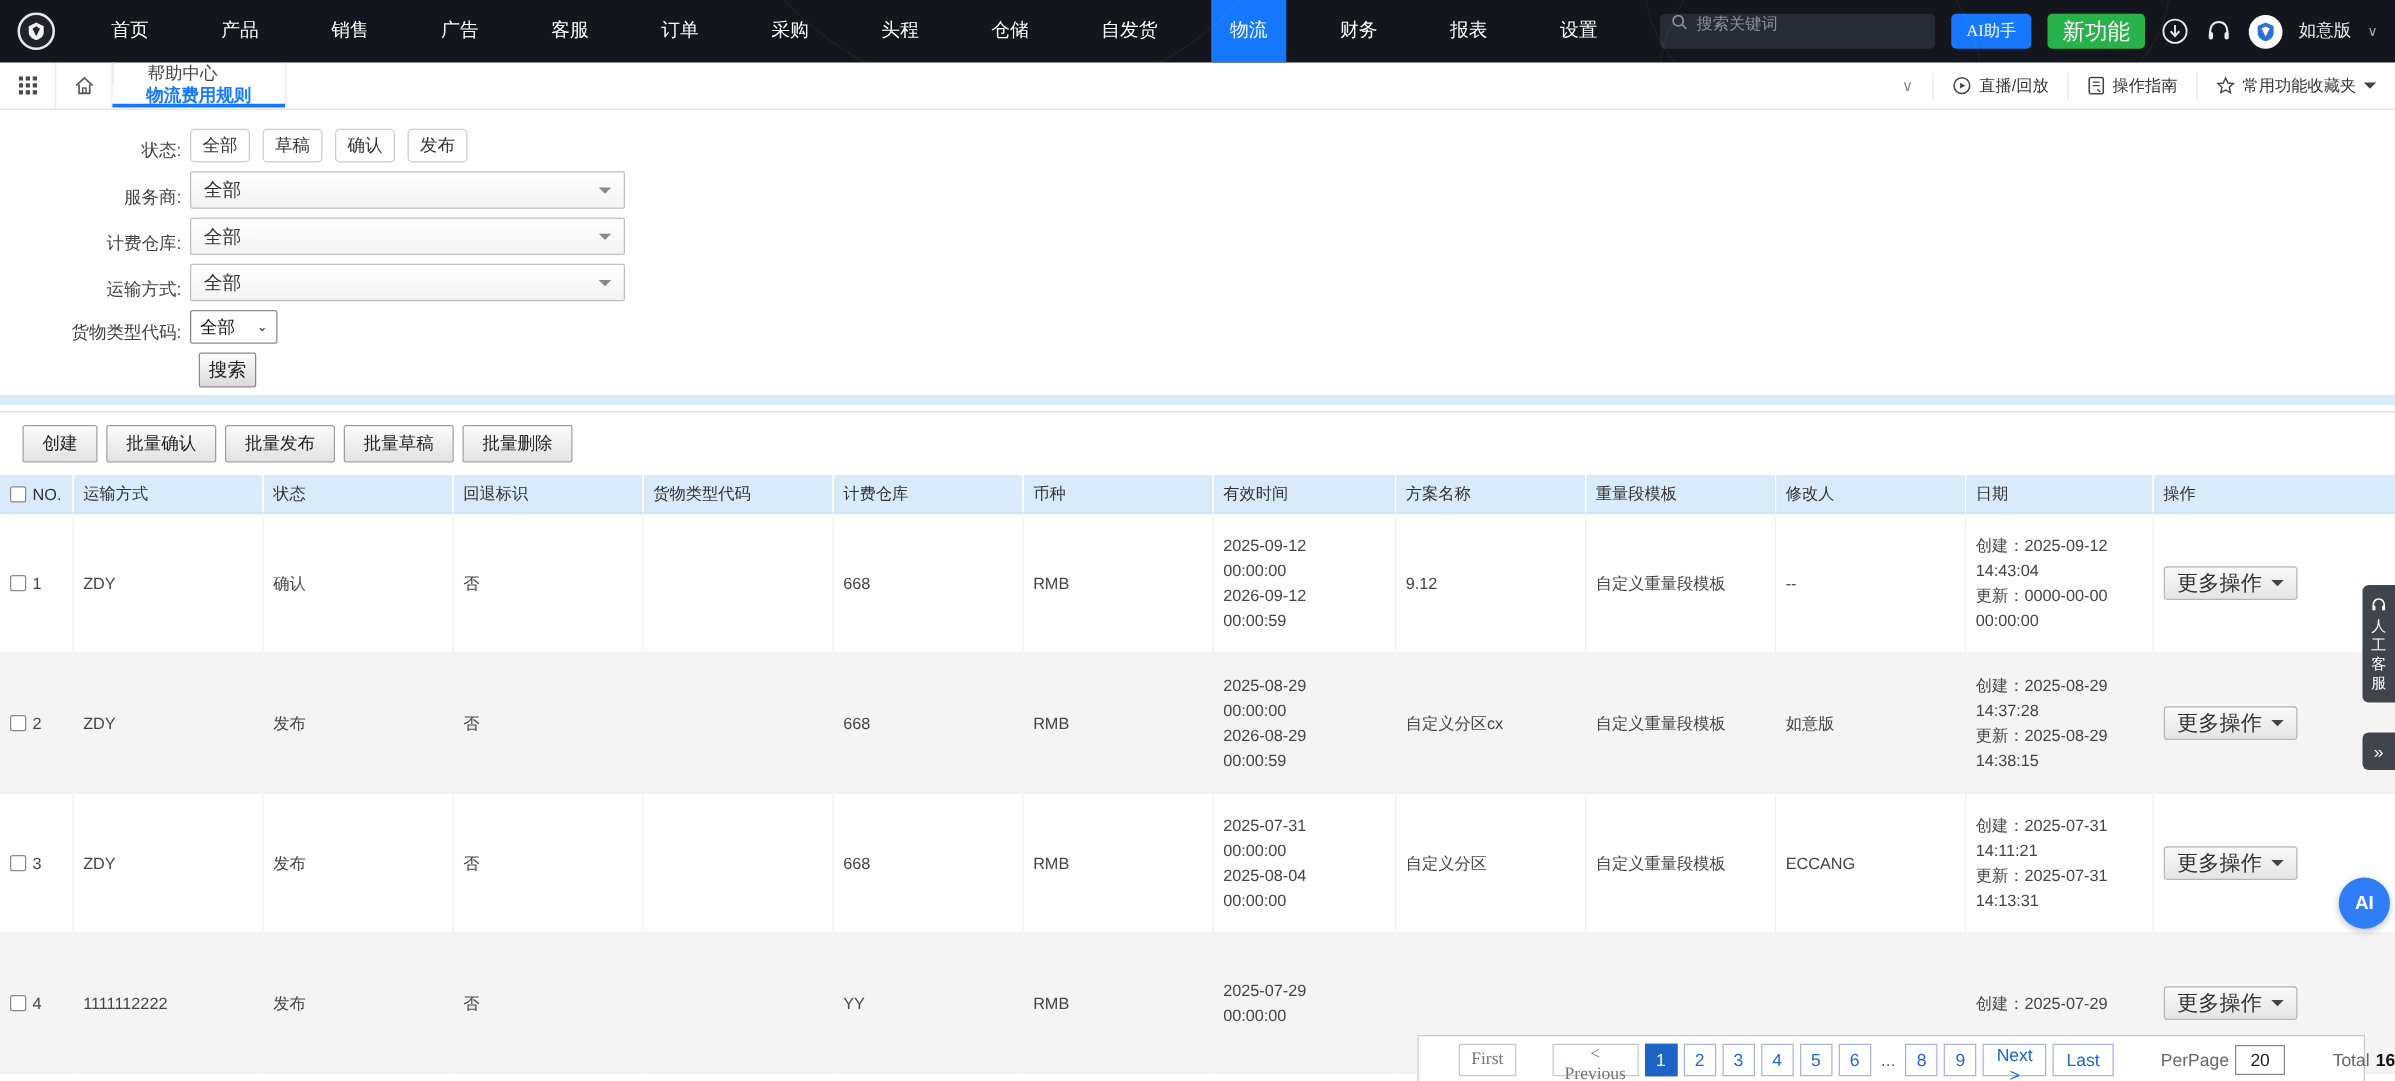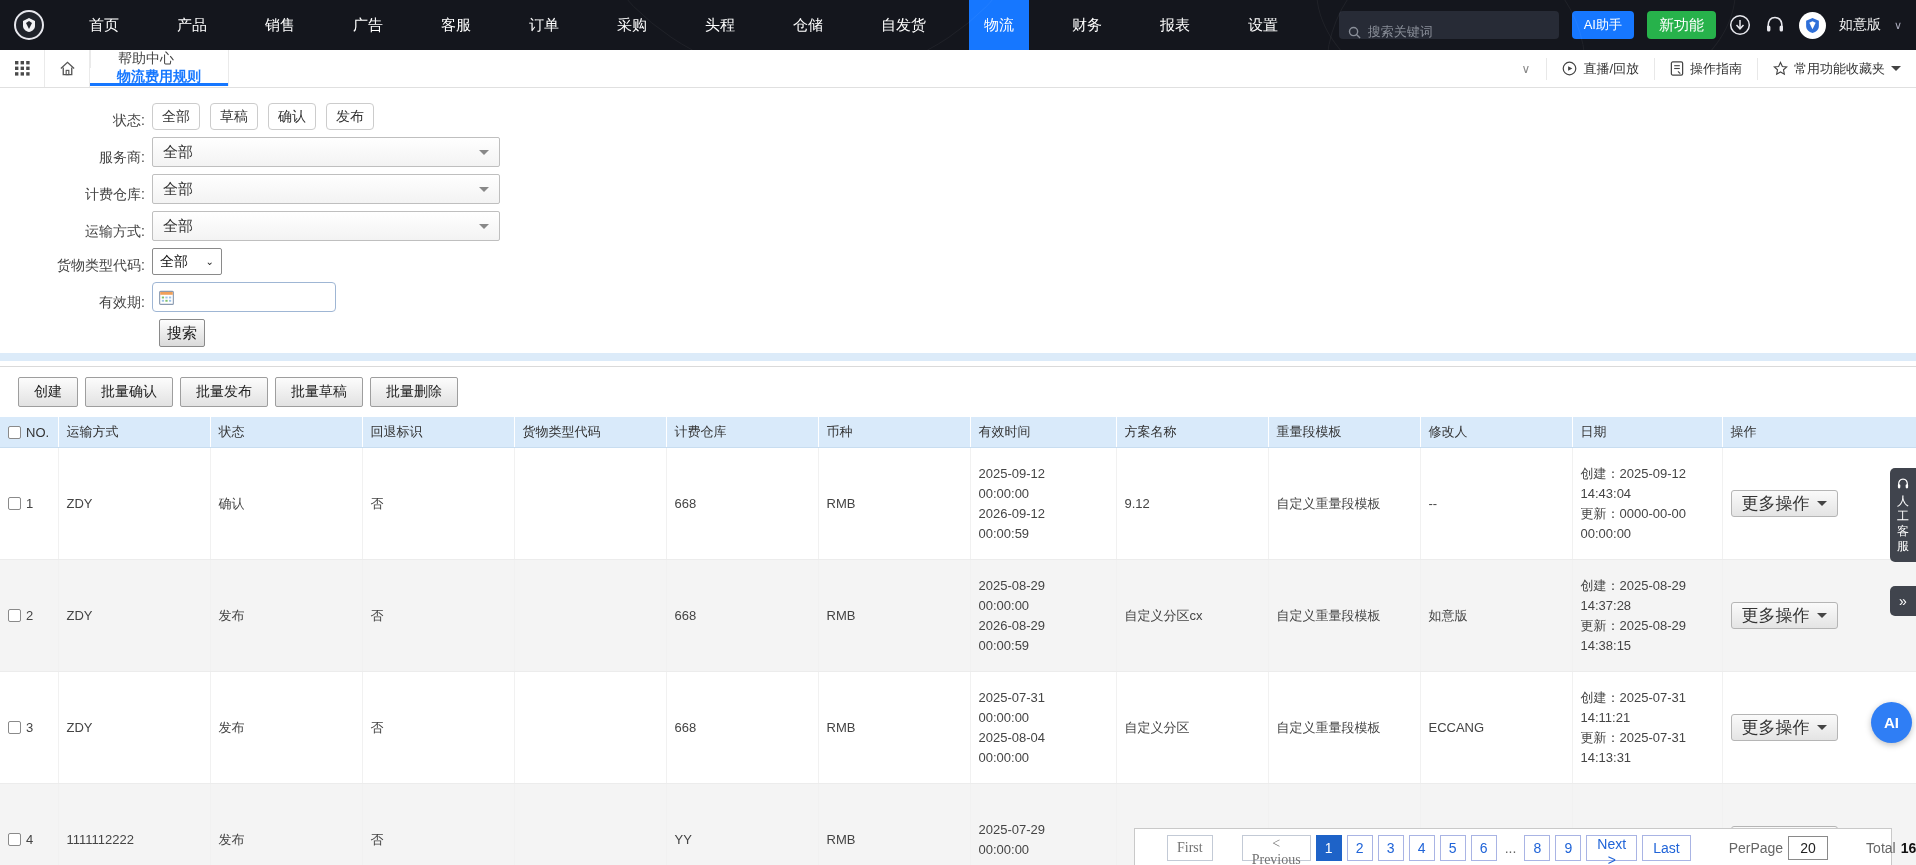--- a/index.html
+++ b/index.html
@@ -11,25 +11,25 @@
   .navbar { position:relative; height:50px; background:#14161d; display:flex; align-items:center; color:#fff; overflow:hidden; }
   .nav-deco { position:absolute; border:1px solid rgba(255,255,255,0.05); border-radius:50%; pointer-events:none; }
   .deco1 { width:420px; height:260px; right:180px; top:-140px; }
   .deco2 { width:260px; height:260px; right:330px; top:-60px; }
   .deco3 { width:500px; height:500px; left:560px; top:-420px; }
   .logo { width:30px; height:30px; border:2px solid #e8e8ee; border-radius:50%; margin:0 30px 0 14px; display:flex; align-items:center; justify-content:center; flex:0 0 auto; background:#20232b; }
   .nav-menu { display:flex; height:50px;gap:28px; }
   .nav-item { padding:0 15px; height:50px; line-height:50px; font-size:15px; color:#fff; cursor:pointer; white-space:nowrap; }
   .nav-item.active { background:#1677ff; }
   .nav-right { margin-left:auto; display:flex; align-items:center; gap:13px; padding-right:14px; }
-  .nav-search { width:220px; height:28px; background:#272b36; border-radius:4px; display:flex; align-items:flex-end; padding:0 9px; gap:7px; }
+  .nav-search { width:220px; height:28px; background:#272b36; border-radius:4px; display:flex; align-items:flex-start; padding:0 9px; gap:7px; }
   .nav-search input { background:transparent; border:none; outline:none; color:#c6ccd6; font-size:13px; width:170px; font-family:"Liberation Sans",sans-serif; }
   .nav-search input::placeholder { color:#8a8f99; }
-  .btn-ai { height:28px; padding:0 12px; background:#1677ff; color:#fff; border:none; border-radius:4px; font-size:13px; cursor:pointer; font-family:Liberation Sans, sans-serif; }
-  .btn-new { height:28px; padding:0 12px; background:#27b24b; color:#fff; border:none; border-radius:4px; font-size:15px; cursor:pointer; font-family:"Liberation Sans",sans-serif; }
+  .btn-ai { height:28px; padding:0 12px; background:#1677ff; color:#fff; border:none; border-radius:4px; font-size:13px; cursor:pointer; font-family:Liberation Serif, serif; }
+  .btn-new { height:28px; padding:0 12px; background:#27b24b; color:#fff; border:none; border-radius:4px; font-size:18px; cursor:pointer; font-family:"Liberation Sans",sans-serif; }
   .nav-icon { display:flex; align-items:center; justify-content:center; cursor:pointer; }
   .avatar { width:27px; height:27px; background:#fff; border-radius:50%; display:flex; align-items:center; justify-content:center; }
   .user-name { font-size:14px; color:#f0f0f0; }
   .nav-caret { color:#aab; font-size:11px; }
 
   
   .tabbar { height:38px; background:#fff; border-bottom:1px solid #e0e0e0; display:flex; align-items:stretch; }
   .icon-box { width:46px; display:flex; align-items:center; justify-content:center; border-right:1px solid #eaeaea; color:#555; cursor:pointer; }
   .icon-box.noborder { border-right:none; width:44px; }
   .tab-strip { display:flex;flex-direction:column; }
@@ -240,35 +240,20 @@
           </div>
         </div>
       </div>
     <div class="frow">
       <div class="flabel">货物类型代码:</div>
       <div class="native-select">
         <span class="ns-value">全部</span>
         <span class="ns-arrow">⌄</span>
       </div>
     </div>
-    <div class="frow">
-      <div class="flabel">有效期:</div>
-      <div class="date-input">
-        <svg width="15" height="15" viewBox="0 0 16 16">
-          <rect x="0.7" y="1.5" width="14.6" height="13.8" rx="1" fill="#fff" stroke="#8a9ab0" stroke-width="1.2"></rect>
-          <rect x="1.3" y="2.1" width="13.4" height="3" fill="#f0a05a"></rect>
-          <rect x="3" y="7" width="2.4" height="2" fill="#7fbf6a"></rect>
-            <rect x="6.8" y="7" width="2.4" height="2" fill="#9dc3e8"></rect>
-            <rect x="10.6" y="7" width="2.4" height="2" fill="#9dc3e8"></rect>
-          <rect x="3" y="10.5" width="2.4" height="2" fill="#9dc3e8"></rect>
-            <rect x="6.8" y="10.5" width="2.4" height="2" fill="#7fbf6a"></rect>
-            <rect x="10.6" y="10.5" width="2.4" height="2" fill="#9dc3e8"></rect>
-        </svg>
-      </div>
-    </div>
     <button class="search-btn">搜索</button>
     <div class="filters-foot"></div>
     <div class="sep-line"></div>
   </div>
 
   <div class="actions" id="action-buttons"><button class="act-btn">创建</button><button class="act-btn">批量确认</button><button class="act-btn">批量发布</button><button class="act-btn">批量草稿</button><button class="act-btn">批量删除</button></div>
 
   <table>
     <colgroup>
       <col style="width:58px">

